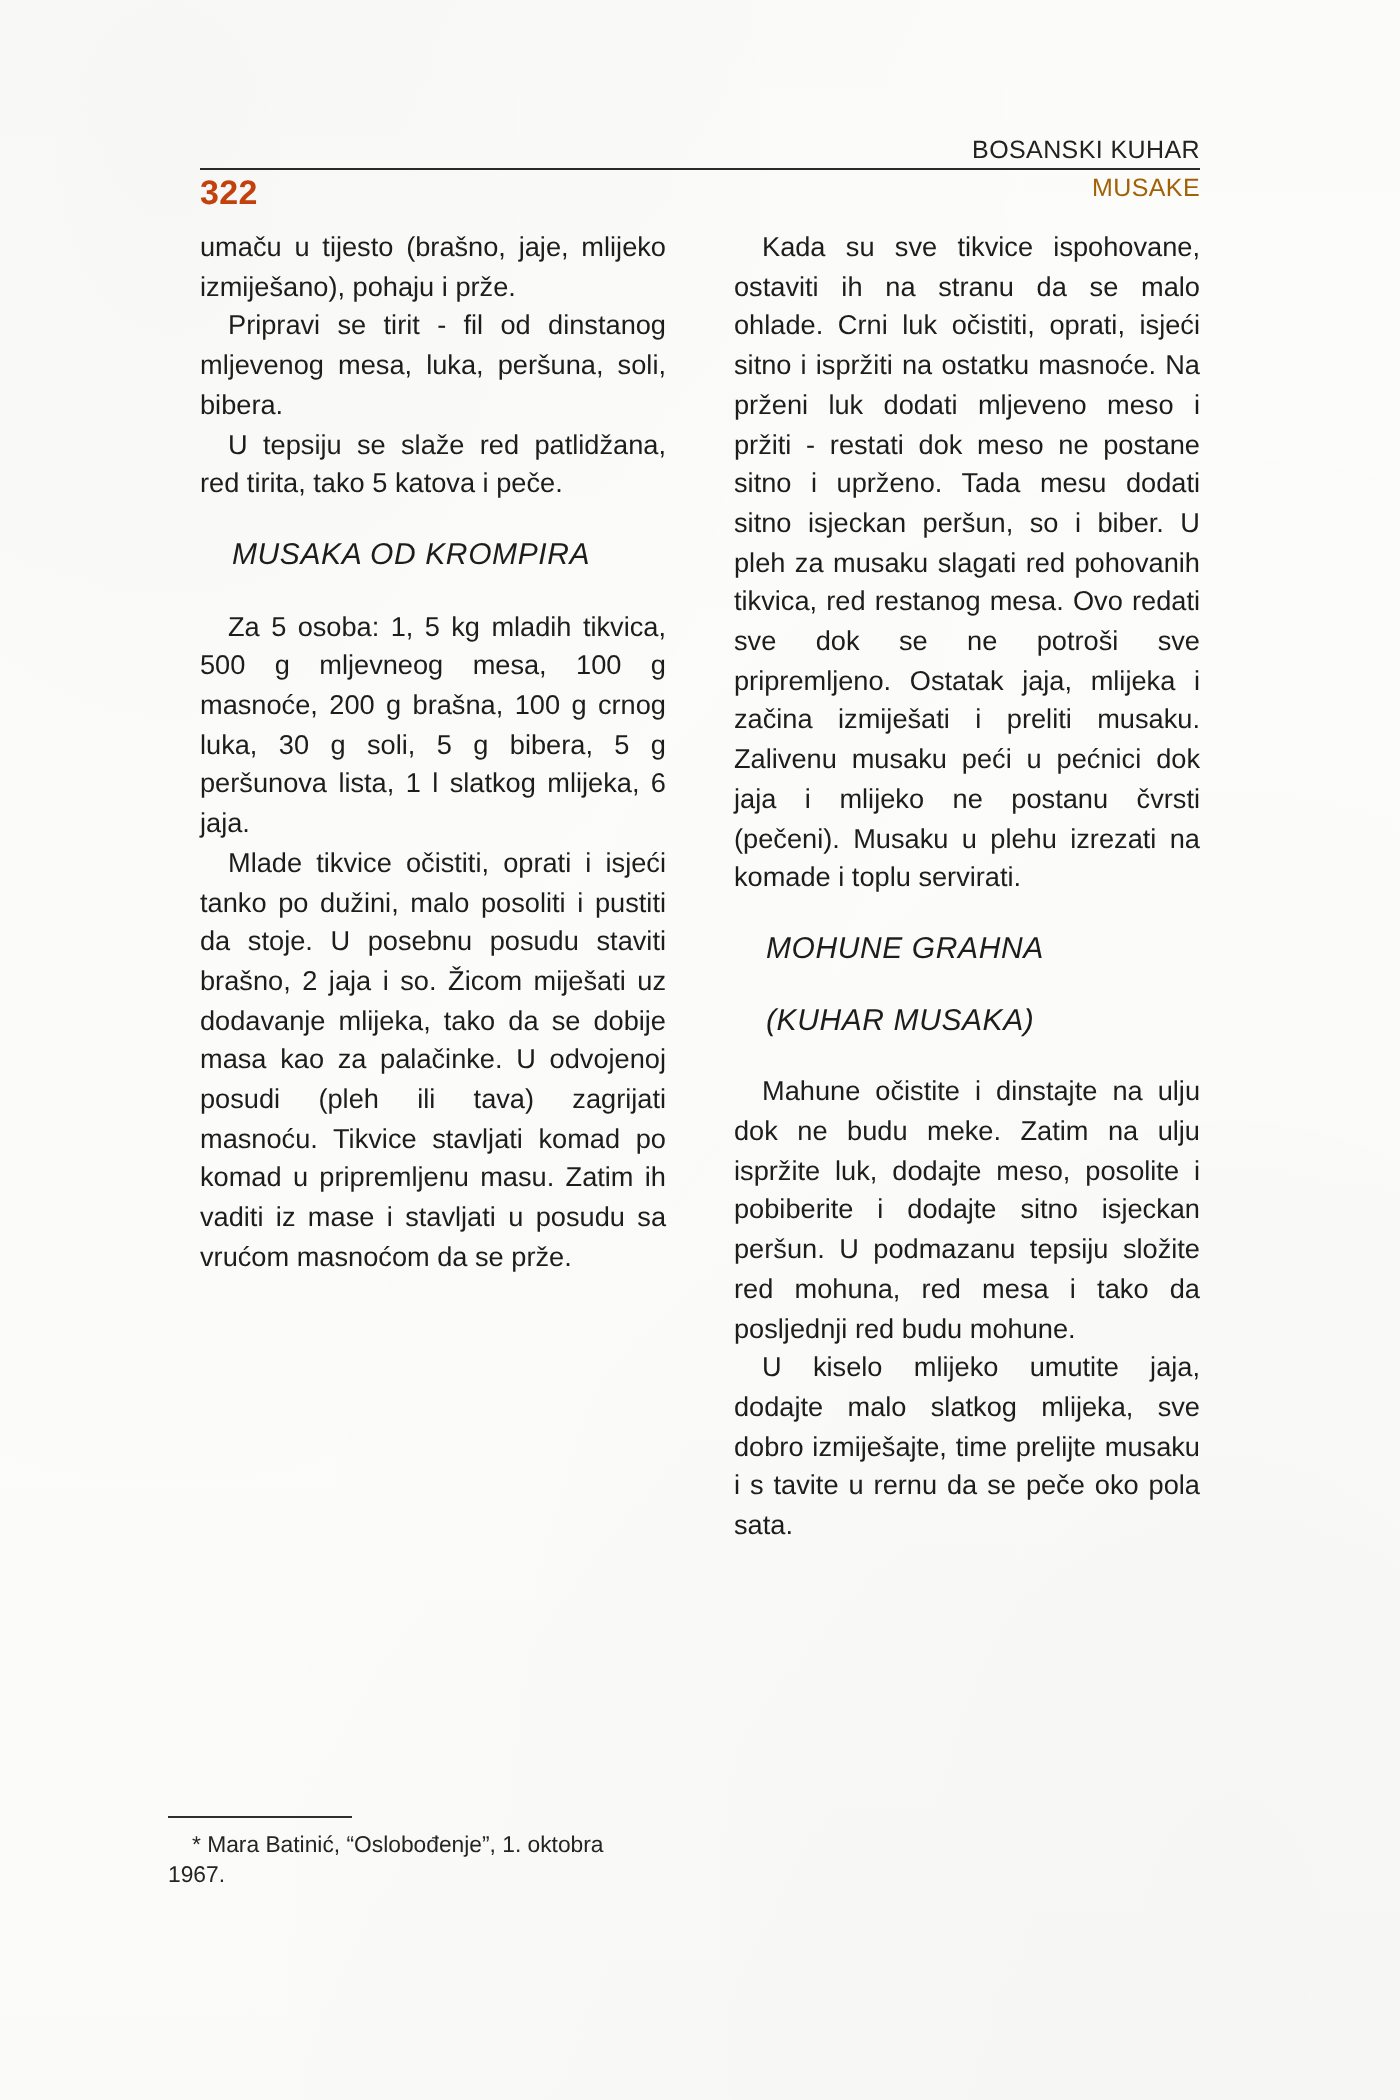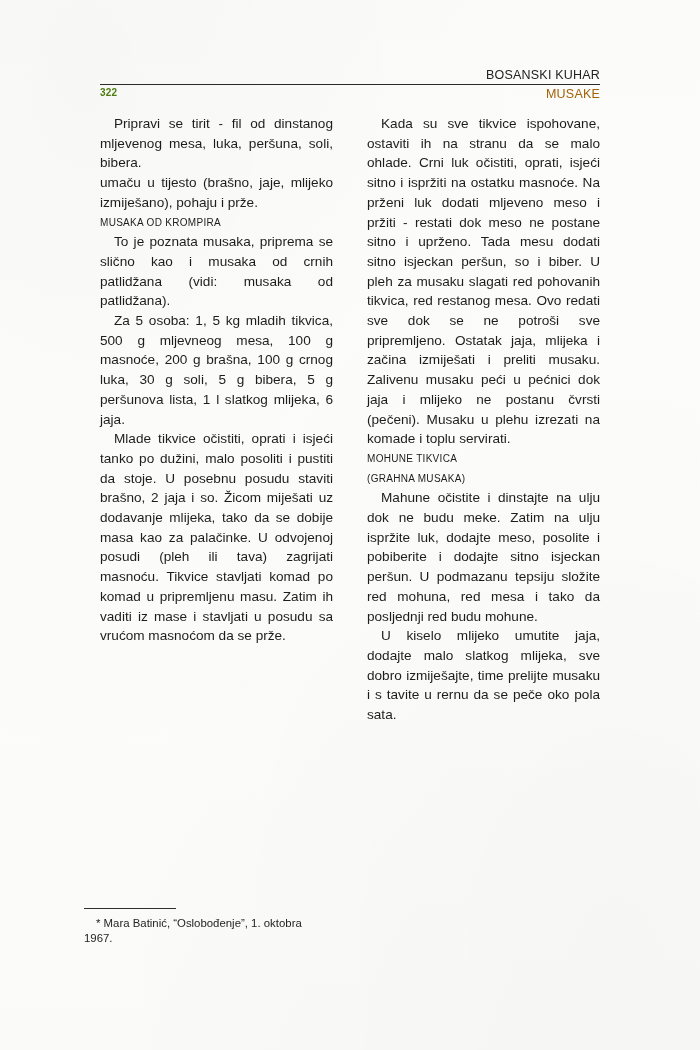--- a/index.html
+++ b/index.html
@@ -56,23 +56,23 @@
     border-top: 1.6px solid #2a2a2a;
     margin-top: 2px;
   }
   .runhead-bottom {
     display: flex;
     justify-content: space-between;
     align-items: flex-start;
     margin-top: 2px;
   }
   .folio {
-    font-size: 10px;
+    font-size: 17px;
     font-weight: bold;
-    color: #4d7c0f;
+    color: #c2410c;
     letter-spacing: 0.2px;
   }
   .runhead-sub {
     font-size: 12.5px;
     letter-spacing: 0.2px;
     color: #a16207;
   }
 
   
   .columns {
@@ -96,26 +96,27 @@
     -webkit-hyphens: none;
     hyphens: none;
   }
   p.para.indent {
     text-indent: 14px;
   }
   p.para + p.para {
     margin-top: 0;
   }
   h2.recipe-title {
-    margin: 0;
-    font-size: 10px;
+    margin: 16px;
+    font-size: 15px;
     font-weight: normal;
     letter-spacing: 0.3px;
     line-height: 19.7px;
     color: #1d1d1d;
+    font-style: italic;
   }
   .gap-before-title { margin-top: 21px; }
   .gap-after-title  { margin-top: 20px; }
 
   
   .footnote {
     position: absolute;
     left: 84px;
     top: 908px;
     width: 233px;
@@ -145,31 +146,31 @@
       <div class="runhead-top">BOSANSKI KUHAR</div>
       <div class="runhead-rule"></div>
       <div class="runhead-bottom">
         <div class="folio">322</div>
         <div class="runhead-sub">MUSAKE</div>
       </div>
     </div>
 
     <div class="columns">
       <div class="col" id="col-left">
+          <p class="para">umaču u tijesto (brašno, jaje, mlijeko izmiješano), pohaju i prže.</p>
           <p class="para indent">Pripravi se tirit - fil od dinstanog mljevenog mesa, luka, peršuna, soli, bibera.</p>
-          <p class="para">umaču u tijesto (brašno, jaje, mlijeko izmiješano), pohaju i prže.</p>
+          <p class="para indent">U tepsiju se slaže red patlidžana, red tirita, tako 5 katova i peče.</p>
           <h2 class="recipe-title gap-before-title">MUSAKA OD KROMPIRA</h2>
-          <p class="para indent">To je poznata musaka, priprema se slično kao i musaka od crnih patlidžana (vidi: musaka od patlidžana).</p>
           <p class="para indent gap-after-title">Za 5 osoba: 1, 5 kg mladih tikvica, 500 g mljevneog mesa, 100 g masnoće, 200 g brašna, 100 g crnog luka, 30 g soli, 5 g bibera, 5 g peršunova lista, 1 l slatkog mlijeka, 6 jaja.</p>
           <p class="para indent">Mlade tikvice očistiti, oprati i isjeći tanko po dužini, malo posoliti i pustiti da stoje. U posebnu posudu staviti brašno, 2 jaja i so. Žicom miješati uz dodavanje mlijeka, tako da se dobije masa kao za palačinke. U odvojenoj posudi (pleh ili tava) zagrijati masnoću. Tikvice stavljati komad po komad u pripremljenu masu. Zatim ih vaditi iz mase i stavljati u posudu sa vrućom masnoćom da se prže.</p>
         </div>
       <div class="col" id="col-right">
           <p class="para indent">Kada su sve tikvice ispohovane, ostaviti ih na stranu da se malo ohlade. Crni luk očistiti, oprati, isjeći sitno i ispržiti na ostatku masnoće. Na prženi luk dodati mljeveno meso i pržiti - restati dok meso ne postane sitno i uprženo. Tada mesu dodati sitno isjeckan peršun, so i biber. U pleh za musaku slagati red pohovanih tikvica, red restanog mesa. Ovo redati sve dok se ne potroši sve pripremljeno. Ostatak jaja, mlijeka i začina izmiješati i preliti musaku. Zalivenu musaku peći u pećnici dok jaja i mlijeko ne postanu čvrsti (pečeni). Musaku u plehu izrezati na komade i toplu servirati.</p>
-          <h2 class="recipe-title gap-before-title">MOHUNE TIKVICA</h2>
-          <h2 class="recipe-title">(GRAHNA MUSAKA)</h2>
+          <h2 class="recipe-title gap-before-title">MOHUNE GRAHNA</h2>
+          <h2 class="recipe-title">(KUHAR MUSAKA)</h2>
           <p class="para indent">Mahune očistite i dinstajte na ulju dok ne budu meke. Zatim na ulju ispržite luk, dodajte meso, posolite i pobiberite i dodajte sitno isjeckan peršun. U podmazanu tepsiju složite red mohuna, red mesa i tako da posljednji red budu mohune.</p>
           <p class="para indent">U kiselo mlijeko umutite jaja, dodajte malo slatkog mlijeka, sve dobro izmiješajte, time prelijte musaku i s tavite u rernu da se peče oko pola sata.</p>
         </div>
     </div>
 
     <div class="footnote">
       <div class="footnote-rule"></div>
       <p class="footnote-text">* Mara Batinić, “Oslobođenje”, 1. oktobra 1967.</p>
     </div>
 

